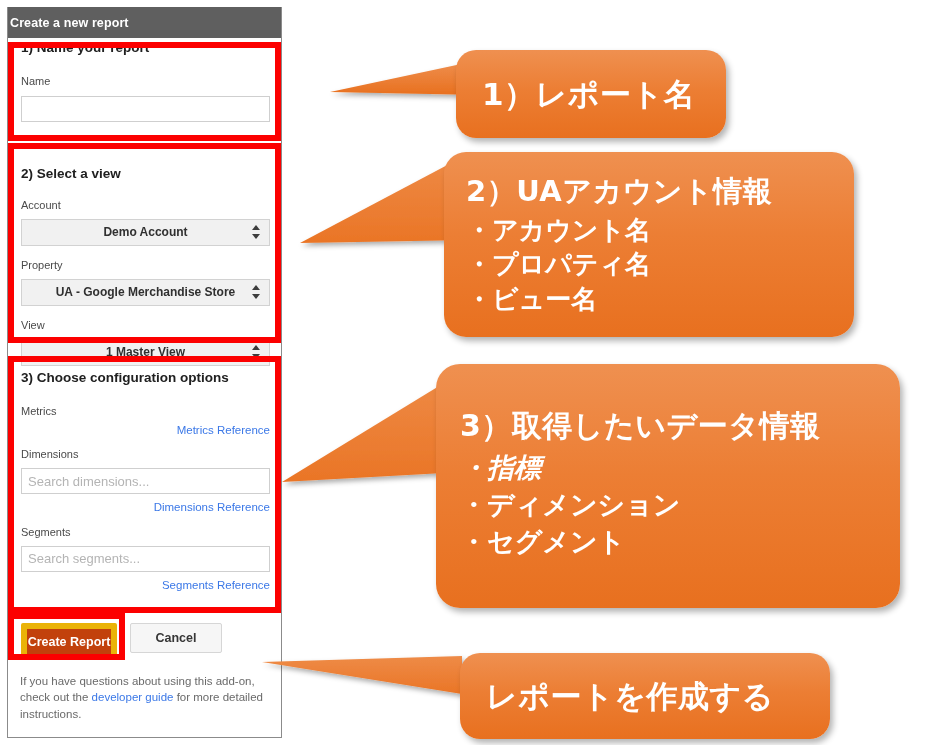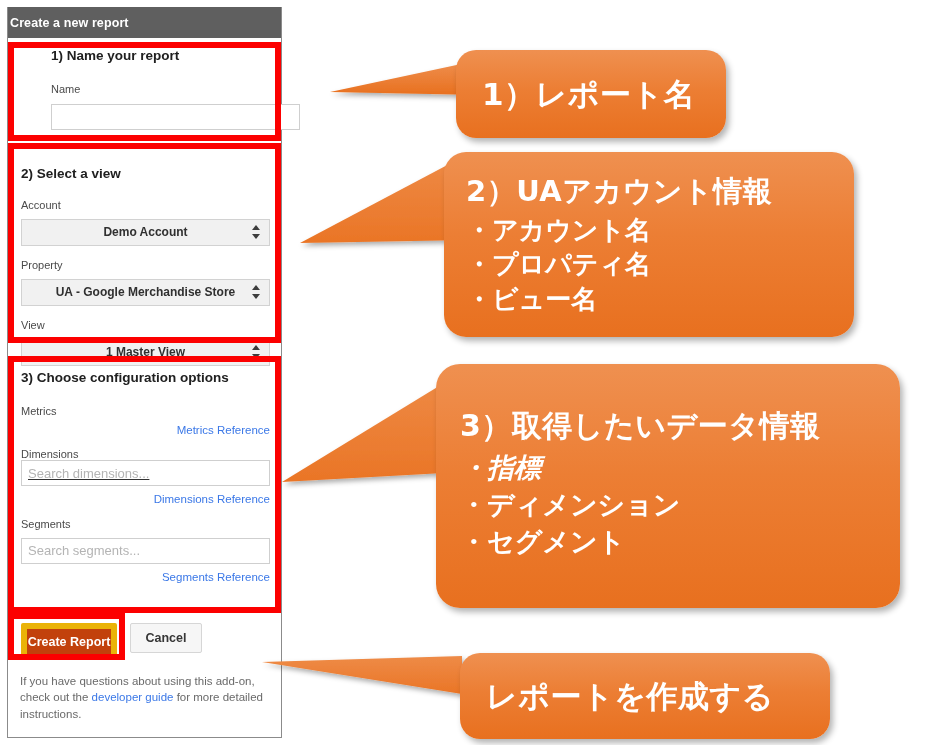--- a/index.html
+++ b/index.html
@@ -137,21 +137,21 @@
     user-select: none;
   }
   #create-report-btn {
     width: 96px;
     height: 37px;
     background: #c2410c;
     border: 6px solid #eab308;
     color: #ffffff;
   }
   #cancel-btn {
-    width: 72px;
+    width: 92px;
     height: 30px;
     background: #f6f6f6;
     border: 1px solid #d6d6d6;
     color: #363636;
   }
 
   #panel-footer {
     position: absolute;
     left: 12px;
     top: 666px;
@@ -205,21 +205,21 @@
 <body>
 
 <div id="addon-panel">
 
   <div id="panel-header">
     <span class="title">Create a new report</span>
   </div>
 
   <div id="panel-body">
 
-    <div style="position:absolute; left:13px; top:42px; width:249px;margin-left:30px;">
+    <div style="position:absolute; left:13px; top:34px; width:249px;">
       <div class="section-heading">1) Name your report</div>
       <div class="field-label" style="margin-top:21px;">Name</div>
       <input class="text-input" style="margin-top: 9px;" type="text" value="">
     </div>
 
     <div style="position:absolute; left:13px; top:160px; width:249px;">
       <div class="section-heading">2) Select a view</div>
 
       <div class="field-label" style="margin-top:19px;">Account</div>
       <div class="select-box" style="margin-top:8px;">
@@ -249,21 +249,21 @@
       </div>
     </div>
 
     <div style="position:absolute; left:13px; top:364px; width:249px;">
       <div class="section-heading">3) Choose configuration options</div>
 
       <div class="field-label" style="margin-top:21px;">Metrics</div>
       <a class="ref-link" style="margin-top:8px;" href="#">Metrics Reference</a>
 
       <div class="field-label" style="margin-top:13px;">Dimensions</div>
-      <input class="text-input" style=" text-decoration: underline;" type="text" placeholder="Search dimensions...">
+      <input class="text-input" style="margin-top: 8px;" type="text" placeholder="Search dimensions...">
       <a class="ref-link" style="margin-top:8px;" href="#">Dimensions Reference</a>
 
       <div class="field-label" style="margin-top:13px;">Segments</div>
       <input class="text-input" style="margin-top: 8px;" type="text" placeholder="Search segments...">
       <a class="ref-link" style="margin-top:8px;" href="#">Segments Reference</a>
     </div>
 
     <div style="position:absolute; left:13px; top:616px; display:flex; gap:13px;">
       <div class="btn" id="create-report-btn">Create Report</div>
       <div class="btn" id="cancel-btn">Cancel</div>

